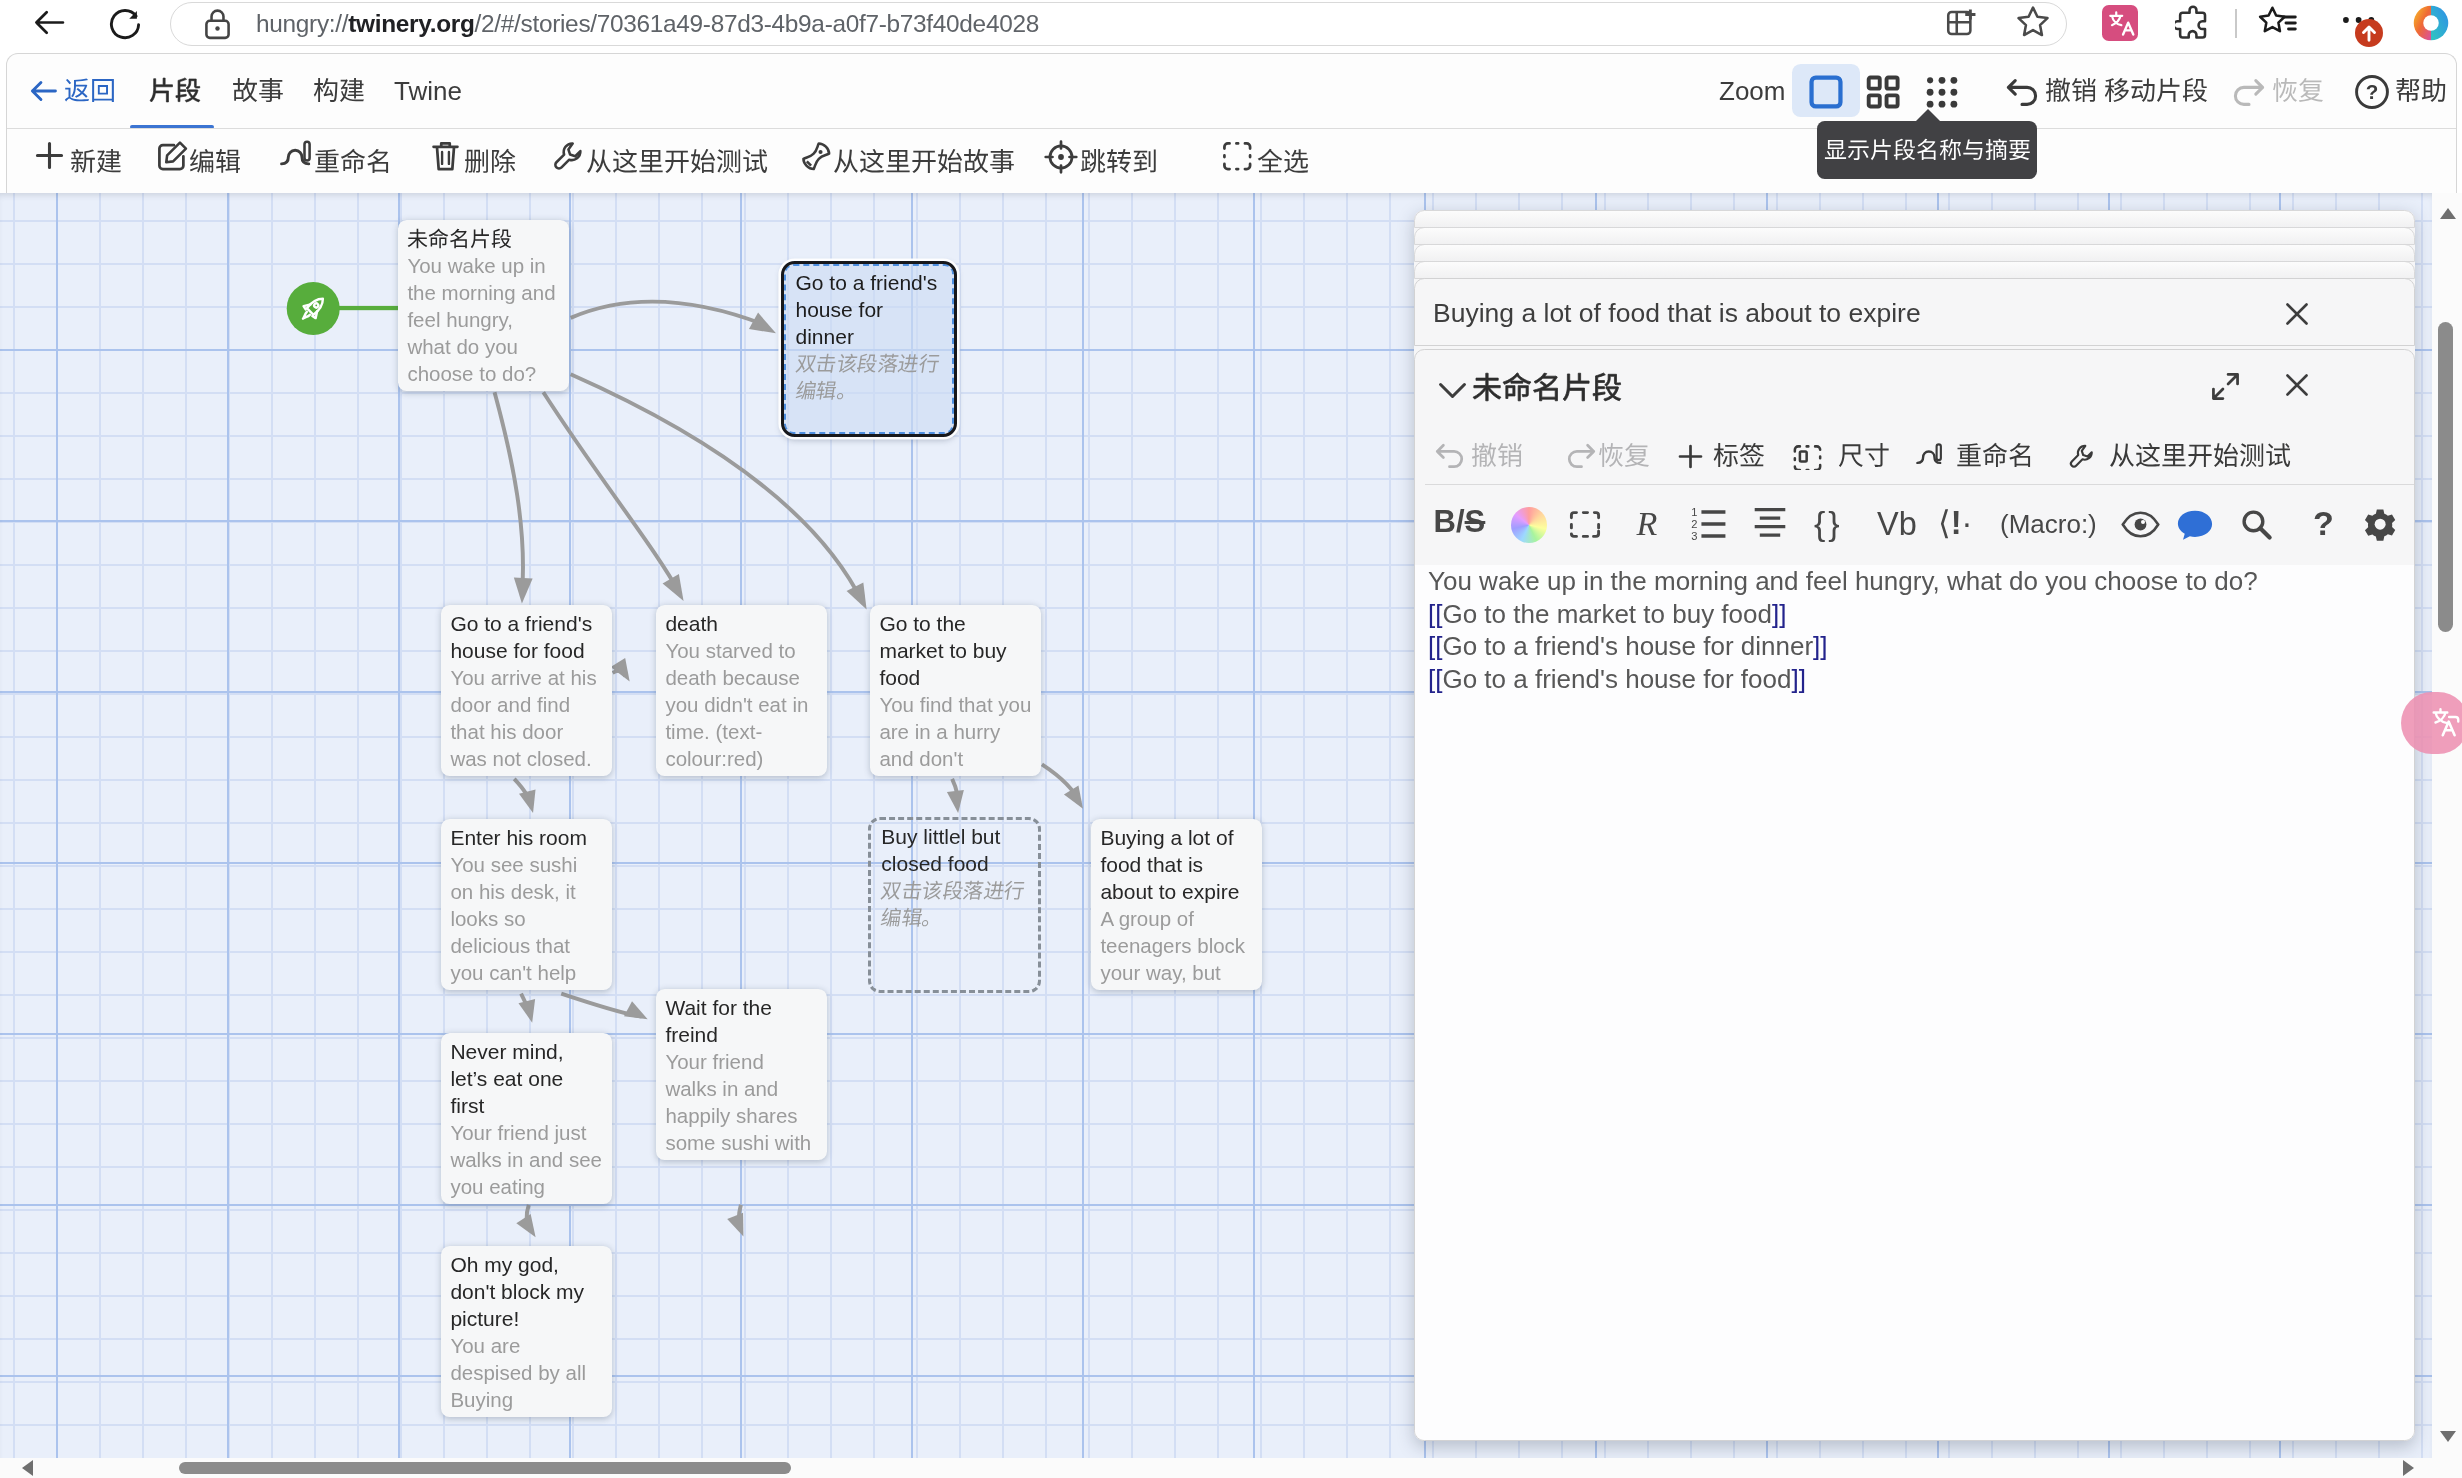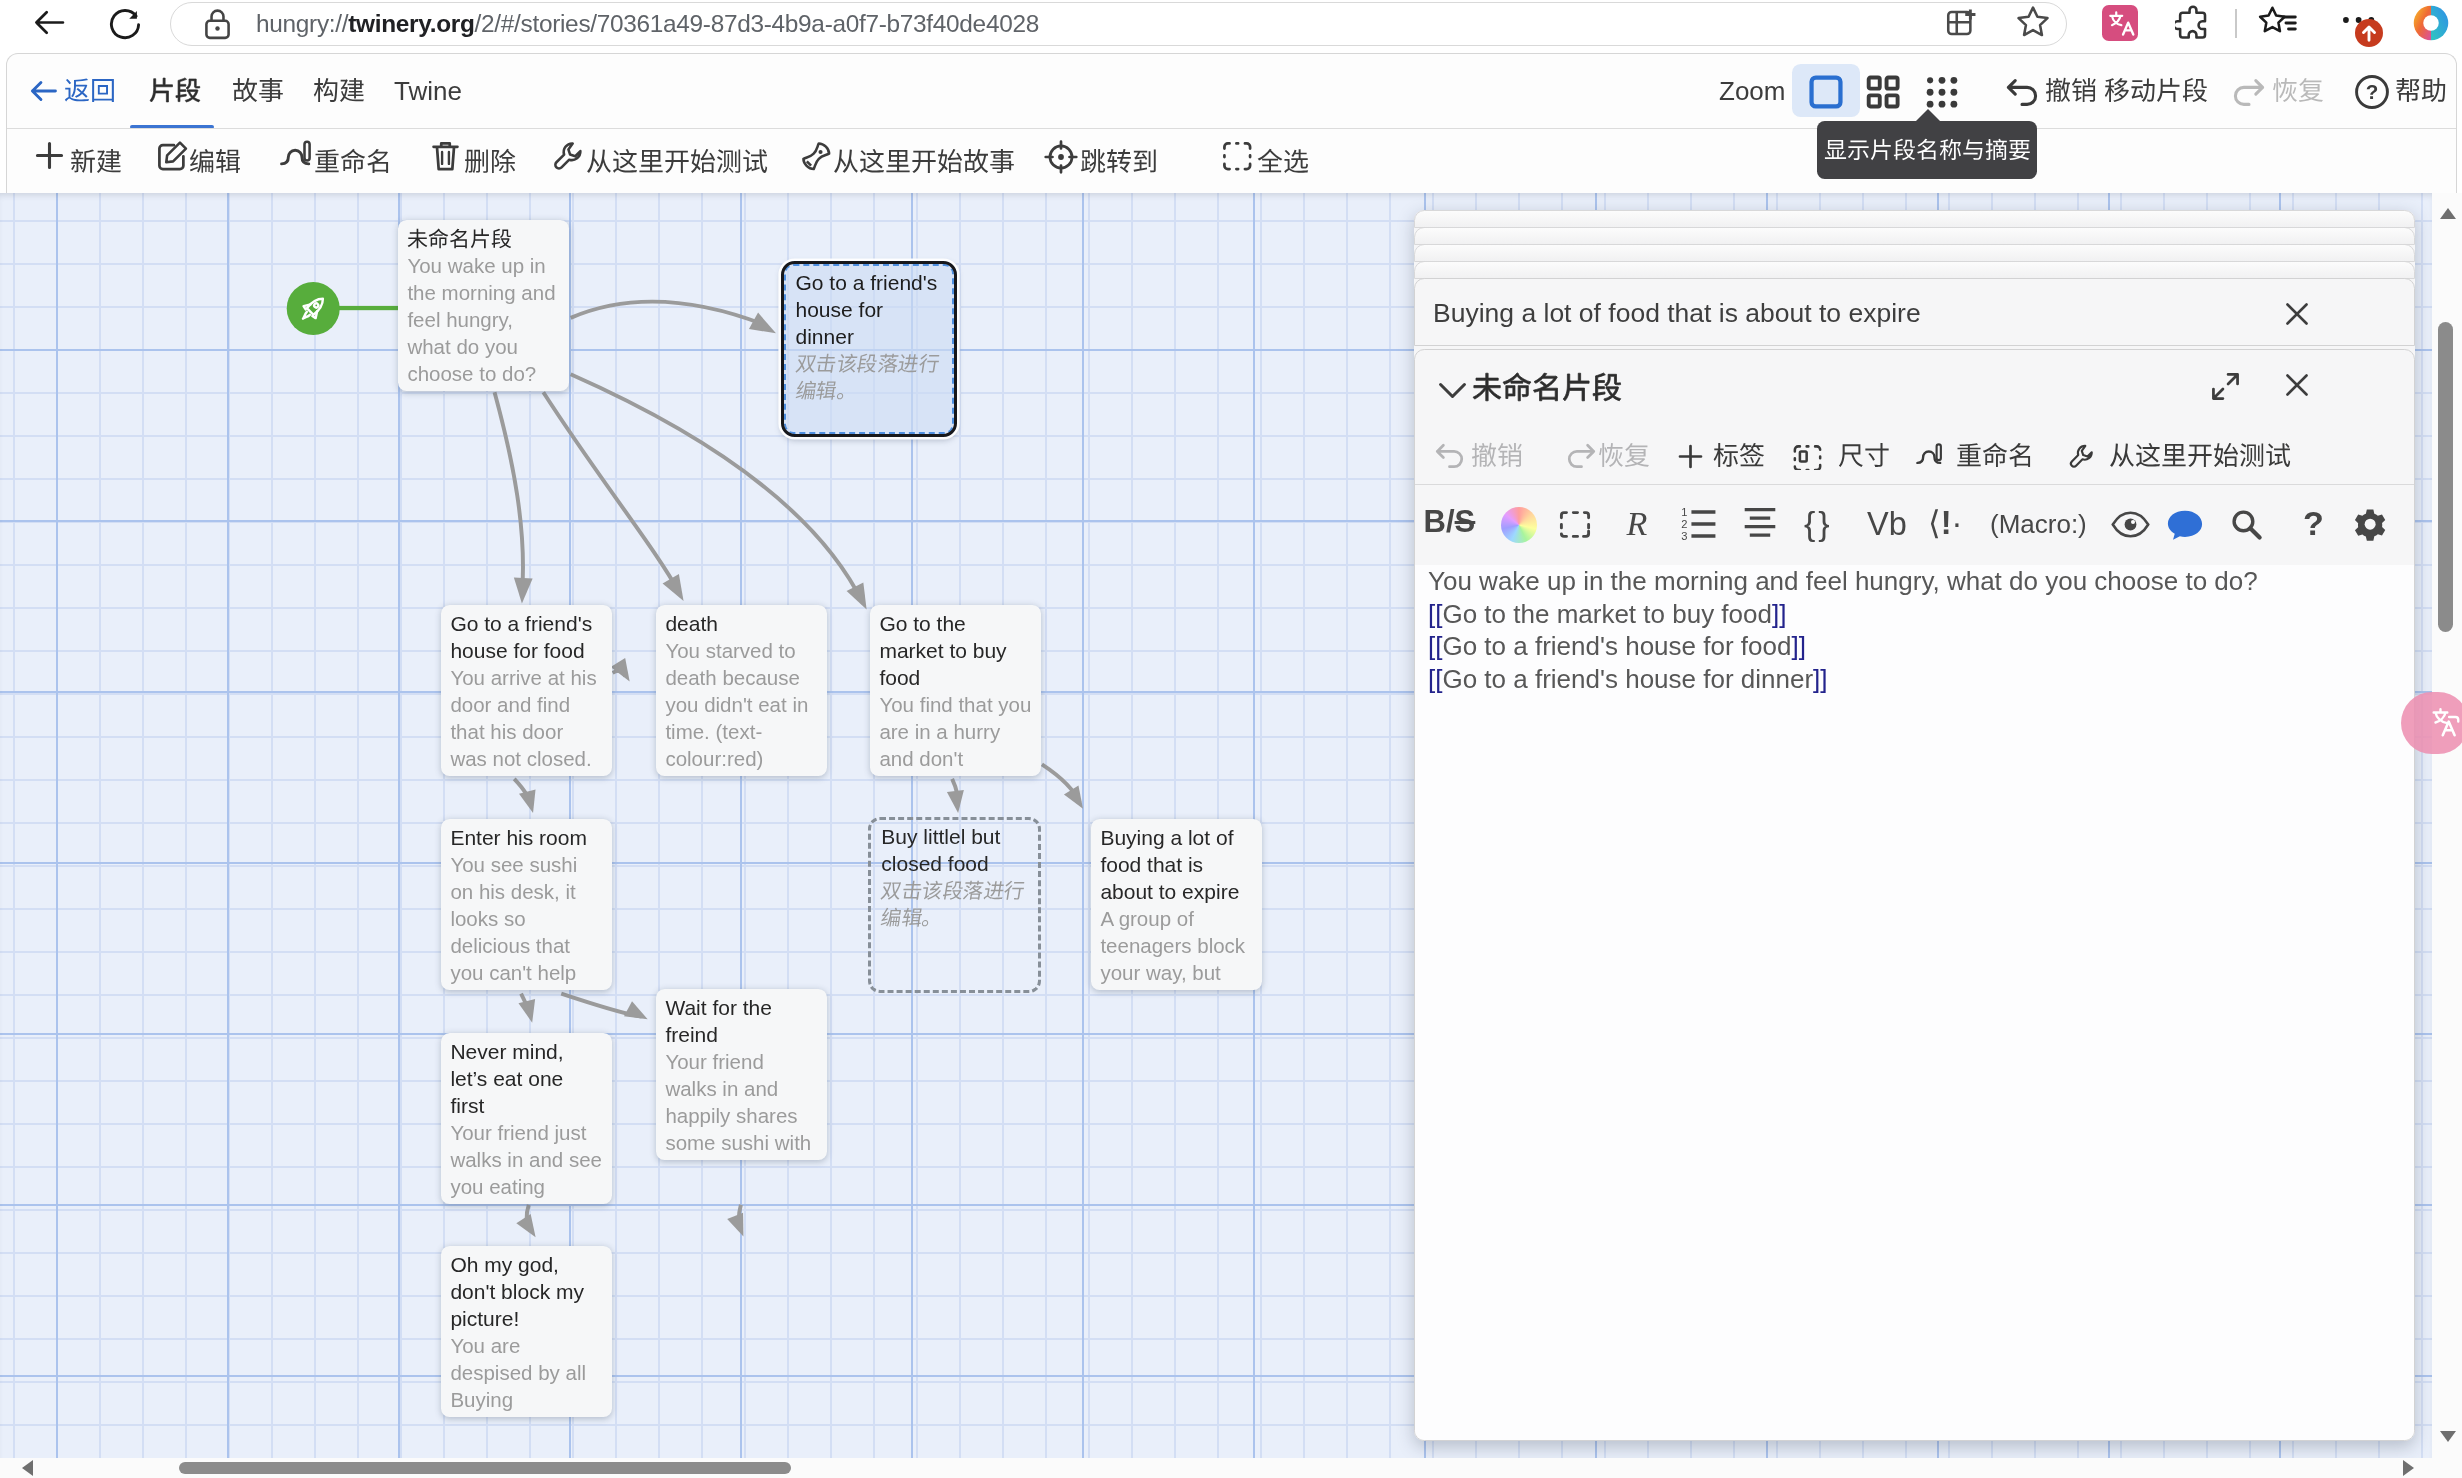--- a/index.html
+++ b/index.html
@@ -52,21 +52,21 @@
   border-radius:10.3px;background:#f6f6f7;
   box-shadow:0 5.1px 17px rgba(40,50,70,.26)}
 .sliver{position:absolute;left:0;width:1001px;height:18px;background:linear-gradient(#fcfcfc,#f1f1f2);
   border:0.9px solid #d8d8d9;border-radius:10.3px 10.3px 0 0}
 #tcard{position:absolute;left:0;top:68px;width:1001px;height:68px;background:#f6f6f7;
   border:0.9px solid #d2d2d3;border-radius:10.3px 10.3px 0 0}
 #maind{position:absolute;left:0;top:139px;width:1001px;height:1092px;background:#f6f6f7;
   border:0.9px solid #d2d2d3;border-radius:10.3px;overflow:hidden}
 #acts{position:absolute;left:0;top:72px;width:100%;height:65px;font-size:26px;color:#3a3a3a}
 #acts .dis{color:#b4b4b6}
-#fmt{position:absolute;left:0;top:134px;width:100%;height:100px;border-top:1.7px solid #dadadb;border-bottom:1.7px solid #dadadb;color:#474747}
+#fmt{position:absolute;left:10px;top:134px;width:100%;height:100px;border-top:1.7px solid #dadadb;border-bottom:1.7px solid #dadadb;color:#474747}
 #content{position:absolute;left:0;top:215px;width:100%;height:877px;background:#fdfdfe;
   font-size:26px;line-height:32.5px;color:#575757;padding:0 0 0 13px}
 #content .br{color:#23238c}
 
 #vsb{position:absolute;left:2432px;top:193px;width:31px;height:1265px;background:#fbfbfb}
 #vsb .th{position:absolute;left:6px;top:129px;width:14.5px;height:310px;background:#8b8b8b;border-radius:7.7px}
 #hsb{position:absolute;left:0;top:1458px;width:2462px;height:20.5px;background:#fbfbfb}
 #hsb .th{position:absolute;left:179px;top:4.3px;width:612px;height:12px;background:#8b8b8b;border-radius:6px}
 .tri{position:absolute;width:0;height:0}
 
@@ -792,22 +792,22 @@
         </svg>
       <span class="abs" style="left:888px;top:19px;font-size:34px;font-weight:bold;color:#474747">?</span>
       <svg class="ic abs" style="left:938px;top:22px" width="36" height="36" viewBox="0 0 42 42">
           <path d="M17 3h8l1.2 5.2a14 14 0 0 1 4.3 2.5l5.1-1.6 4 6.9-3.9 3.6a14 14 0 0 1 0 5l3.9 3.6-4 6.9-5.1-1.6a14 14 0 0 1-4.3 2.5L25 41.5h-8l-1.2-5.2a14 14 0 0 1-4.3-2.5l-5.1 1.6-4-6.9 3.9-3.6a14 14 0 0 1 0-5L2.4 16l4-6.9 5.1 1.6a14 14 0 0 1 4.3-2.5z" fill="#474747" transform="scale(.95)"></path>
           <circle cx="20" cy="20" r="6.4" fill="#f6f6f7"></circle>
         </svg>
     </div>
     <div id="content">
       <div>You wake up in the morning and feel hungry, what do you choose to do?</div>
       <div><span class="br">[[</span>Go to the market to buy food<span class="br">]]</span></div>
+      <div><span class="br">[[</span>Go to a friend's house for dinner<span class="br">]]</span></div>
       <div><span class="br">[[</span>Go to a friend's house for food<span class="br">]]</span></div>
-      <div><span class="br">[[</span>Go to a friend's house for dinner<span class="br">]]</span></div>
     </div>
   </div>
 </div>
 
 <div id="vsb">
   <div class="tri" style="left:7.7px;top:15.4px;border-left:8.6px solid transparent;border-right:8.6px solid transparent;border-bottom:11px solid #6f6f6f"></div>
   <div class="th"></div>
   <div class="tri" style="left:7.7px;top:1238px;border-left:8.6px solid transparent;border-right:8.6px solid transparent;border-top:11px solid #6f6f6f"></div>
 </div>
 <div id="hsb">

